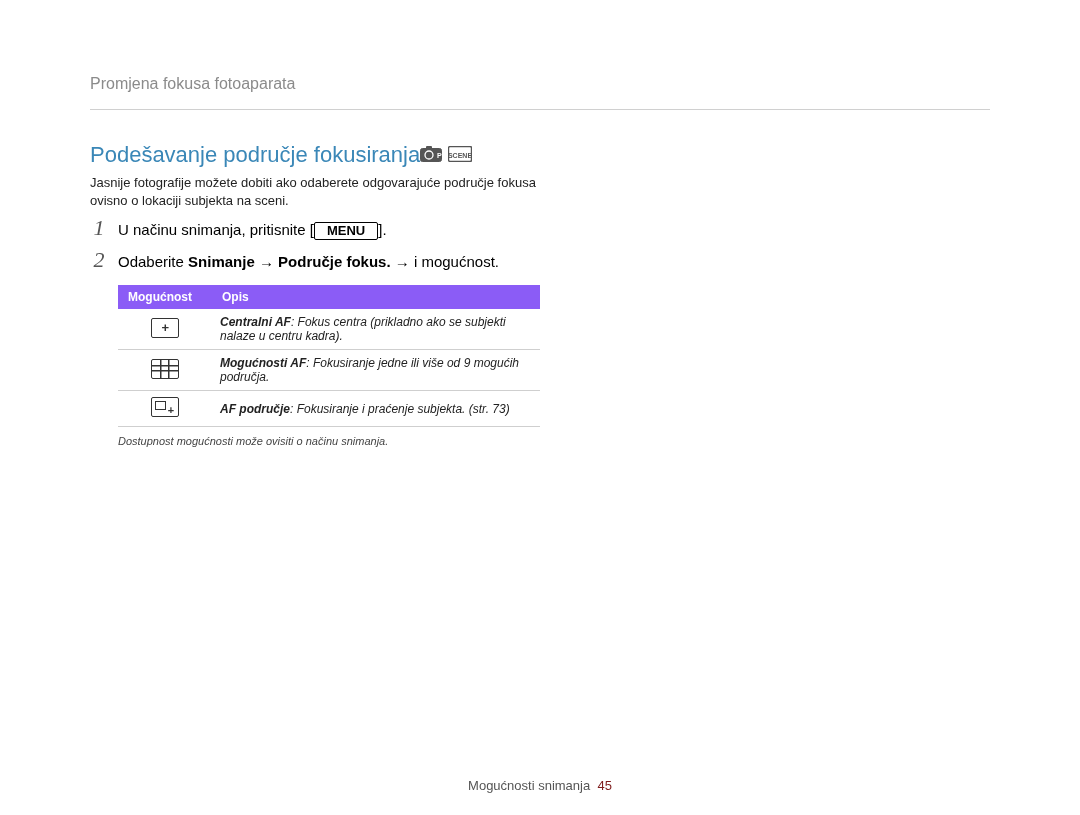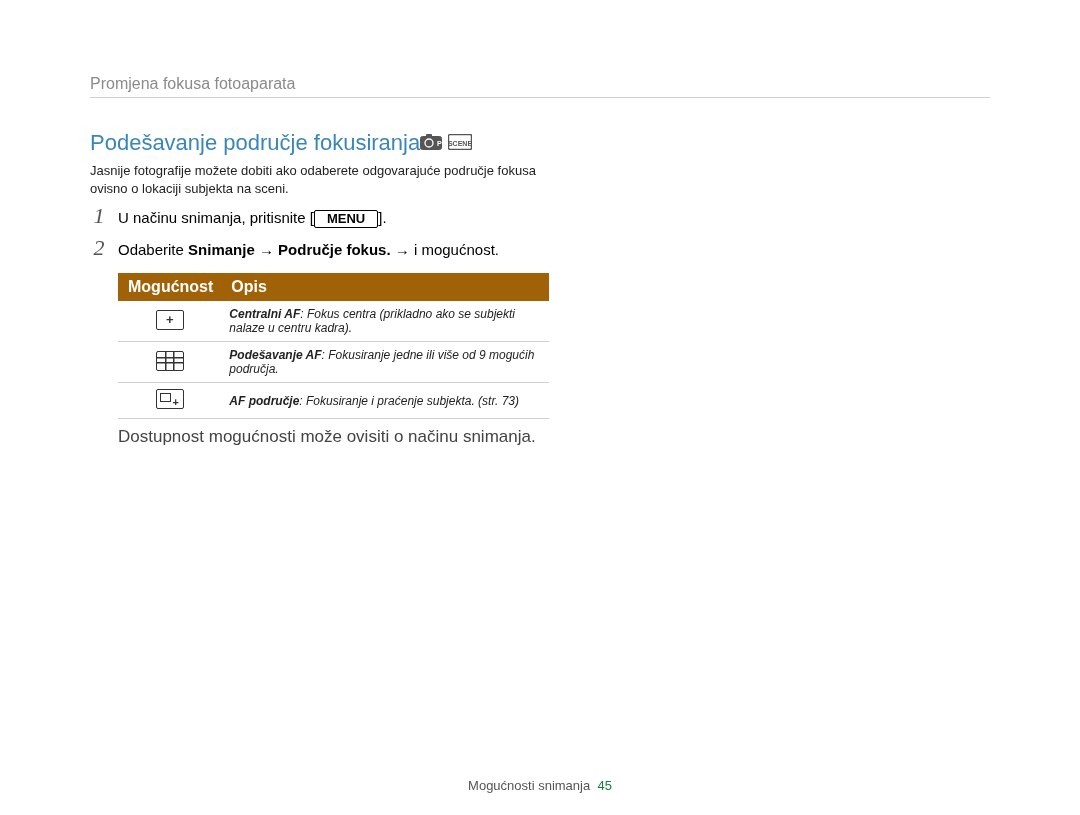--- a/index.html
+++ b/index.html
@@ -1,43 +1,43 @@
 <!DOCTYPE html>
 <html><head>
 <meta charset="utf-8">
 <style>
   html,body{margin:0;padding:0;width:1080px;height:815px;background:#fff;font-family:Arial,Helvetica,sans-serif;color:#222;}
   .page{position:relative;width:1080px;height:815px;}
   .content{padding:75px 90px 0 90px;}
-  .breadcrumb{color:#8b8b8b;font-size:16px;border-bottom:1px solid #d0d0d0;padding-bottom:4px;margin-bottom:32px;}
+  .breadcrumb{color:#8b8b8b;font-size:16px;border-bottom:1px solid #d0d0d0;padding-bottom:16px;margin-bottom:32px;}
   .section-title{color:#3a87b7;font-size:22px;font-weight:400;display:flex;align-items:center;margin-bottom:6px;}
   .mode-icons{display:inline-flex;gap:6px;align-items:center;}
   .intro{font-size:13px;line-height:1.35;color:#222;max-width:470px;margin-bottom:2px;}
   .step{display:flex;align-items:baseline;gap:10px;font-size:15px;margin:6px 0;}
   .step-num{font-family:Georgia,'Times New Roman',serif;font-style:italic;font-size:22px;color:#555;width:18px;text-align:center;}
   .step-text{color:#000;}
   .menu-box{display:inline-block;border:1.5px solid #000;border-radius:2px;padding:0 12px;font-weight:bold;font-size:13px;line-height:1.2;}
   .tbl{border-collapse:collapse;margin:12px 0 6px 28px;font-size:12px;}
-  .tbl th{background:#a16207;color:#fff;font-weight:bold;text-align:left;padding:5px 8px 5px 10px;font-size:16px;}
+  .tbl th{background:#8b5cf6;color:#fff;font-weight:bold;text-align:left;padding:5px 8px 5px 10px;font-size:12px;}
   .tbl th.c1{width:76px;}
   .tbl th.c2{width:310px;margin-top:33px;}
   .tbl td{padding:6px 8px;border-bottom:1px solid #cfcfcf;vertical-align:middle;font-style:italic;}
   .tbl td.iconcell{text-align:center;}
   .af-icon{display:inline-block;width:28px;height:20px;border:1.5px solid #333;border-radius:2px;position:relative;box-sizing:border-box;}
   .af-center::after{content:"+";position:absolute;left:50%;top:50%;transform:translate(-50%,-55%);font-size:13px;font-weight:bold;color:#333;}
   .af-multi{background:
     linear-gradient(#333,#333) 33% 0/1.5px 100% no-repeat,
     linear-gradient(#333,#333) 66% 0/1.5px 100% no-repeat,
     linear-gradient(#333,#333) 0 33%/100% 1.5px no-repeat,
     linear-gradient(#333,#333) 0 66%/100% 1.5px no-repeat;}
   .af-track::after{content:"";position:absolute;left:3px;top:3px;width:9px;height:7px;border:1.5px solid #333;}
   .af-track::before{content:"+";position:absolute;right:4px;bottom:0px;font-size:11px;font-weight:bold;color:#333;}
-  .footnote{font-size:17px;color:#444;margin:8px 0 0 28px;}
+  .footnote{font-size:11px;color:#444;margin:8px 0 0 28px;font-style:italic;}
   .footer{position:absolute;bottom:22px;left:0;width:100%;text-align:center;font-size:13px;color:#555;}
-  .pagenum{color:#15803d;}
+  .pagenum{color:#7f1d1d;}
   b{font-weight:bold;}
 </style>
 </head>
 <body>
 
 <div class="page">
   <div class="content">
     <div class="breadcrumb">Promjena fokusa fotoaparata</div>
 
     <div class="section-title">
@@ -83,21 +83,21 @@
           <th class="c2">Opis</th>
         </tr>
       </thead>
       <tbody>
         <tr>
           <td class="iconcell"><span class="af-icon af-center"></span></td>
           <td><b>Centralni AF</b><span>: Fokus centra (prikladno ako se subjekti nalaze u centru kadra).</span></td>
         </tr>
         <tr>
           <td class="iconcell"><span class="af-icon af-multi"></span></td>
-          <td><b>Podešavanje AF</b><span>: Fokusiranje jedne ili više od 9 mogućih područja.</span></td>
+          <td><b>Mogućnosti AF</b><span>: Fokusiranje jedne ili više od 9 mogućih područja.</span></td>
         </tr>
         <tr>
           <td class="iconcell"><span class="af-icon af-track"></span></td>
           <td><b>AF područje</b><span>: Fokusiranje i praćenje subjekta. (str. 73)</span></td>
         </tr>
       </tbody>
     </table>
 
     <div class="footnote">Dostupnost mogućnosti može ovisiti o načinu snimanja.</div>
   </div>

